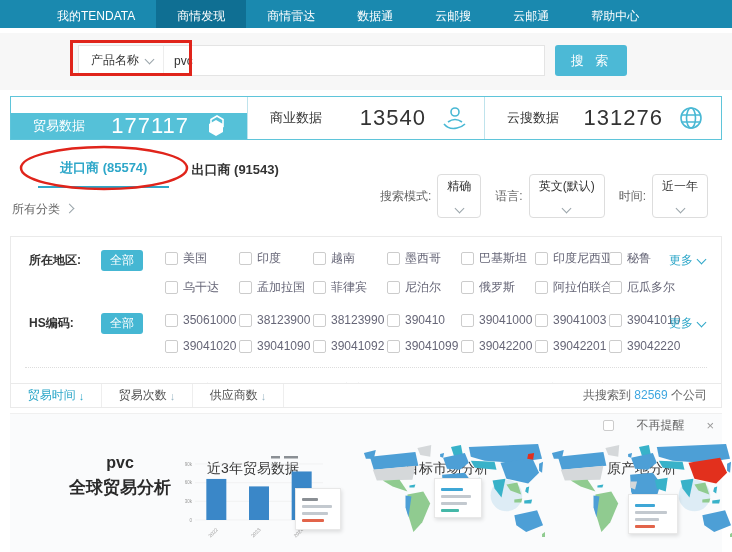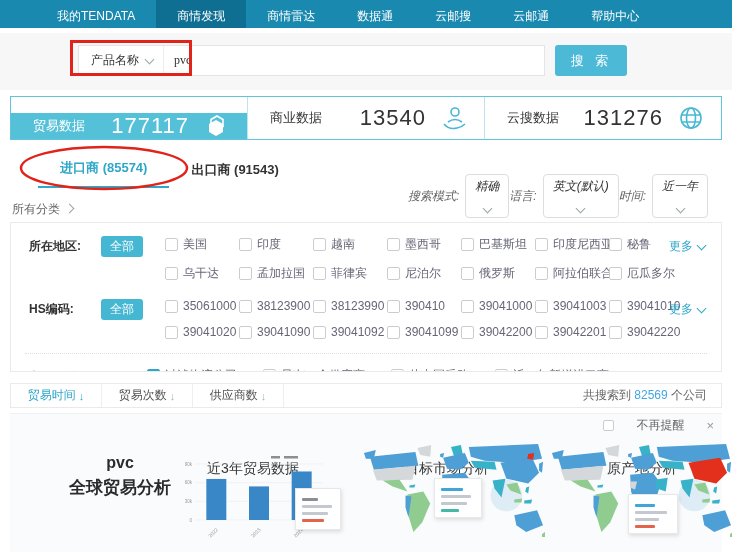--- a/index.html
+++ b/index.html
@@ -6,21 +6,21 @@
   body{font-family:"Liberation Sans","DejaVu Sans",sans-serif;background:#fff;}
   .page{position:relative;width:732px;height:552px;background:#fff;overflow:hidden;}
 
   
   .nav{position:absolute;left:0;top:0;width:732px;height:28px;background:var(--nav-bg,#1a89af);display:flex;padding-left:36px;box-sizing:border-box;}
   .nav-item{color:#fff;font-size:12px;line-height:33px;padding:0 21px;cursor:pointer;white-space:nowrap;}
   .nav-item.active{background:var(--nav-active,#0f6f93);}
 
   
   .search-section{position:absolute;left:0;top:33px;width:732px;height:57px;background:#f7f7f7;}
-  .search-box{position:absolute;left:78px;top:12px;width:467px;height:31px;background:#fff;border:1px solid #e4e4e4;box-sizing:border-box;display:flex;align-items:center;font-family:Liberation Serif, serif;}
+  .search-box{position:absolute;left:78px;top:12px;width:467px;height:31px;background:#fff;border:1px solid #e4e4e4;box-sizing:border-box;display:flex;align-items:center;}
   .search-cat{display:flex;align-items:center;gap:7px;padding:0 10px 0 12px;border-right:1px solid #ededed;height:100%;font-size:12px;color:#333;cursor:pointer;white-space:nowrap;}
   .search-input{border:none;outline:none;flex:1;height:100%;padding:0 10px;font-size:12px;color:#333;font-family:inherit;background:transparent;}
   .search-btn{position:absolute;left:555px;top:12px;width:72px;height:31px;background:var(--button-teal,#4cb9d6);color:#fff;border:none;border-radius:3px;font-size:13px;letter-spacing:4px;cursor:pointer;font-family:inherit;padding-left:7px;}
   .red-box{position:absolute;left:70px;top:7px;width:122px;height:36px;border:3px solid var(--annotation-red,#e0241b);box-sizing:border-box;pointer-events:none;}
 
   .chev{width:6px;height:6px;border-right:1px solid #9aa4aa;border-bottom:1px solid #9aa4aa;transform:rotate(45deg);display:inline-block;margin-bottom:2px;}
   .chev.right{transform:rotate(-45deg);}
   .chev.teal{border-color:var(--accent,#2ea7c9);}
 
   
@@ -35,26 +35,26 @@
 
   
   .tabs{position:absolute;left:10px;top:150px;width:712px;height:38px;display:flex;align-items:flex-end;padding-left:28px;box-sizing:border-box;}
   .tab{font-size:13px;font-weight:bold;color:#333;padding:0 22px 9px 22px;cursor:pointer;white-space:nowrap;}
   .tab.active{color:var(--accent,#2ea7c9);border-bottom:2px solid var(--accent,#2ea7c9);}
   .red-ellipse{position:absolute;left:8px;top:-7px;pointer-events:none;}
 
   
   .meta{position:absolute;left:10px;top:192px;width:712px;height:26px;display:flex;align-items:flex-end;box-sizing:border-box;padding:0 14px 0 2px;}
   .cat-link{font-size:12px;color:#666;display:flex;align-items:center;gap:6px;cursor:pointer;}
-  .meta-controls{margin-left:auto;display:flex;align-items:center;gap:0;font-style:italic;}
+  .meta-controls{margin-left:auto;display:flex;align-items:center;gap:14px;}
   .mc{display:flex;align-items:center;gap:6px;font-size:12px;color:#666;}
   .select{border:1px solid #ddd;border-radius:4px;padding:3px 9px;display:flex;align-items:center;gap:10px;color:#333;background:#fff;cursor:pointer;white-space:nowrap;flex-direction:column;}
 
   
-  .panel{position:absolute;left:10px;top:222px;width:712px;height:150px;border:1px solid #eaeaea;box-sizing:border-box;background:#fff;overflow:hidden;}
+  .panel{position:absolute;left:10px;top:236px;width:712px;height:150px;border:1px solid #eaeaea;box-sizing:border-box;background:#fff;overflow:hidden;}
   .f-row{position:relative;display:flex;align-items:flex-start;padding:13px 60px 0 18px;box-sizing:border-box;}
   .f-label{width:72px;flex:none;font-size:12px;font-weight:bold;color:#333;padding-top:2px;}
   .badge{flex:none;background:var(--badge-teal,#45b7d3);color:#fff;font-size:12px;border-radius:3px;padding:2px 9px;margin-right:22px;cursor:pointer;}
   .opt-grid{display:grid;grid-template-columns:repeat(7,74px);row-gap:12px;}
   .opt{display:flex;align-items:center;gap:5px;font-size:12px;color:#667;white-space:nowrap;overflow:hidden;cursor:pointer;}
   .cb{width:13px;height:13px;border:1px solid #ccc;border-radius:2px;background:#fff;flex:none;box-sizing:border-box;position:relative;}
   .opt.checked .cb{background:var(--accent,#2ea7c9);border-color:var(--accent,#2ea7c9);}
   .opt.checked .cb::after{content:"\2713";position:absolute;left:2px;top:-1px;color:#fff;font-size:9px;}
   .more-link{position:absolute;right:16px;top:15px;font-size:12px;color:var(--accent,#2ea7c9);display:flex;align-items:center;gap:5px;cursor:pointer;}
   .dotted-div{border-top:1px dotted #ddd;margin:14px 14px 0 14px;}

